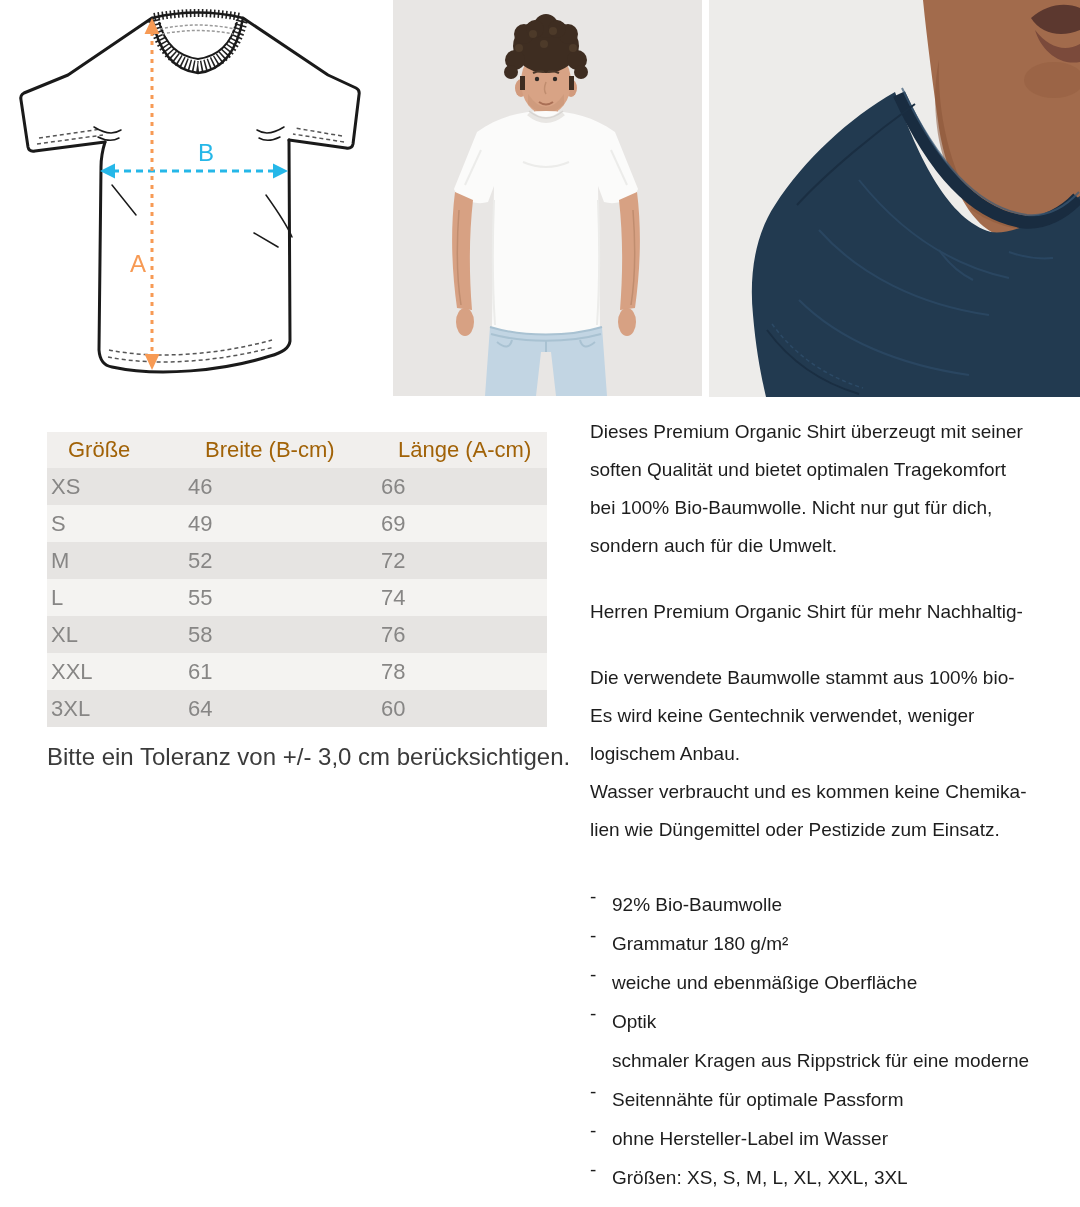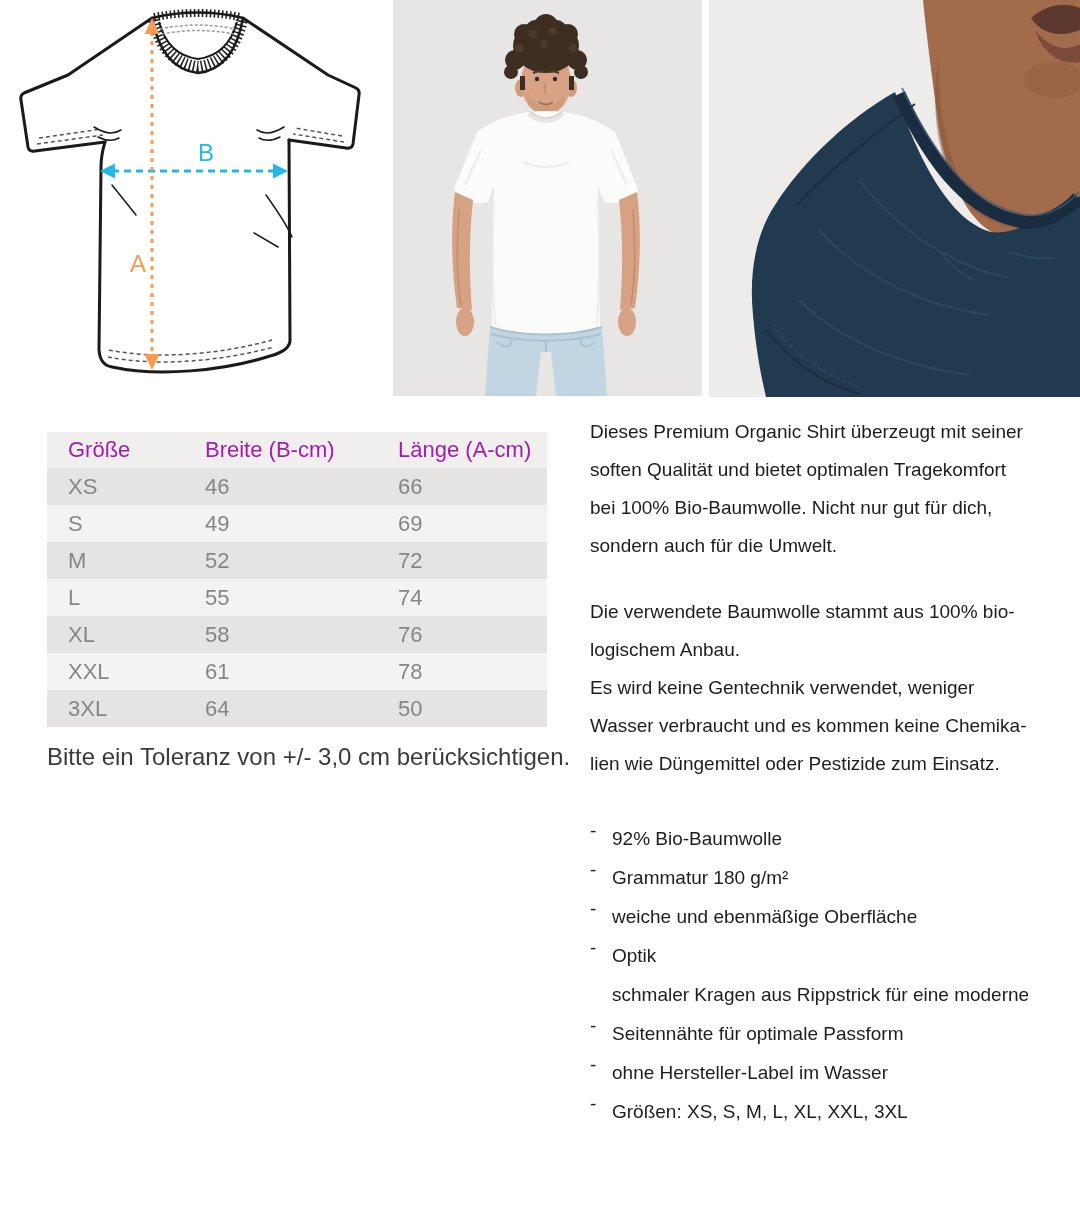--- a/index.html
+++ b/index.html
@@ -16,23 +16,23 @@
   #closeup-photo { left:709px; top:0;   width:371px; height:397px; }
   figure svg { display:block; width:100%; height:100%; }
 
   
   .size-table {
     position:absolute; left:47px; top:432px; width:500px;
     border-collapse:collapse; table-layout:fixed; font-size:22px;
   }
   .size-table th {
     height:36px; background:var(--table-header-bg,#f1efed);
-    color:#a21caf; font-weight:400; text-align:left; padding-left:21px;
-  }
-  .size-table td { height:37px; color:#878685; padding-left:21px; }
+    color:#a16207; font-weight:400; text-align:left; padding-left:21px;
+  }
+  .size-table td { height:37px; color:#878685; padding-left:4px; }
   .size-table tbody tr:nth-child(odd)  td { background:var(--table-row-dark,#e6e4e2); }
   .size-table tbody tr:nth-child(even) td { background:var(--table-row-light,#f4f3f1); }
 
   .tolerance {
     position:absolute; left:47px; top:743px;
     font-size:24px; color:#3b3b3b; white-space:nowrap;
   }
 
   
   .description {
@@ -244,41 +244,42 @@
           <td>76</td>
         </tr>
         <tr>
           <td>XXL</td>
           <td>61</td>
           <td>78</td>
         </tr>
         <tr>
           <td>3XL</td>
           <td>64</td>
-          <td>50</td>
+          <td>60</td>
         </tr>
       </tbody>
   </table>
 
   <p class="tolerance">Bitte ein Toleranz von +/- 3,0 cm berücksichtigen.</p>
 
   <section class="description">
     <div>
         <div class="para">
           <div class="line">Dieses Premium Organic Shirt überzeugt mit seiner</div>
           <div class="line">soften Qualität und bietet optimalen Tragekomfort</div>
           <div class="line">bei 100% Bio-Baumwolle. Nicht nur gut für dich,</div>
           <div class="line">sondern auch für die Umwelt.</div>
         </div>
         <div class="para">
+          <div class="line">Herren Premium Organic Shirt für mehr Nachhaltig-</div>
         </div>
         <div class="para">
           <div class="line">Die verwendete Baumwolle stammt aus 100% bio-</div>
+          <div class="line">Es wird keine Gentechnik verwendet, weniger</div>
           <div class="line">logischem Anbau.</div>
-          <div class="line">Es wird keine Gentechnik verwendet, weniger</div>
           <div class="line">Wasser verbraucht und es kommen keine Chemika-</div>
           <div class="line">lien wie Düngemittel oder Pestizide zum Einsatz.</div>
         </div>
       </div>
     <ul class="features">
         <li>
           <span class="dash">-</span>
           <div>
             <div class="line">92% Bio-Baumwolle</div>
           </div>

